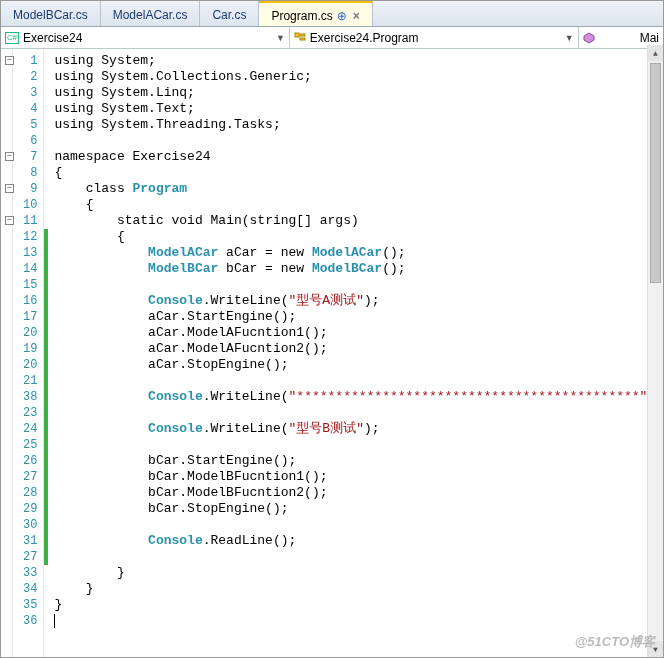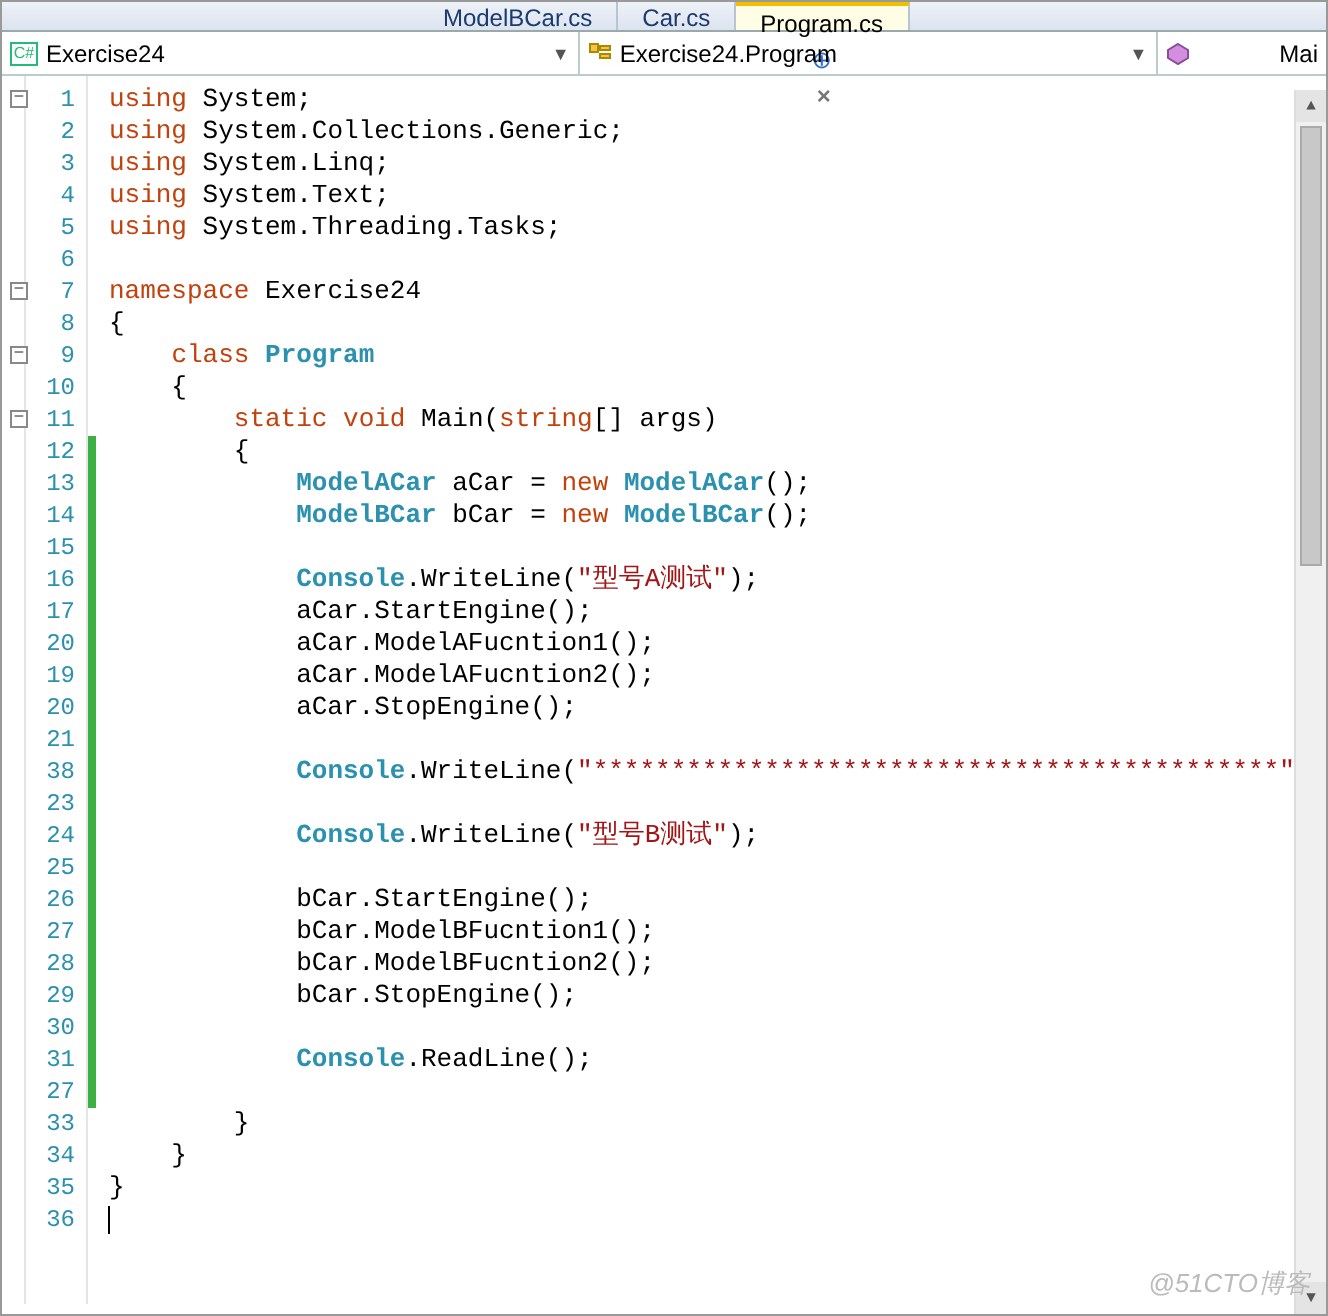--- a/index.html
+++ b/index.html
@@ -1,48 +1,51 @@
 <!DOCTYPE html>
 <html><head>
 <meta charset="utf-8">
 <style>
   * { box-sizing: border-box; margin: 0; padding: 0; }
   body { font-family: Consolas, "Courier New", monospace; font-size: 13px; background: #fff; width: 664px; height: 658px; overflow: hidden; position: relative; border:1px solid #999; }
-  .tabbar { height: 15px; background: linear-gradient(#eef2f8,#dce4ef); display: flex; align-items: stretch; border-bottom: 1px solid #9aa; font-family: "Segoe UI", Tahoma, sans-serif; font-size: 12px; justify-content: center; }
+  .tabbar { height: 26px; background: linear-gradient(#eef2f8,#dce4ef); display: flex; align-items: stretch; border-bottom: 1px solid #9aa; font-family: "Segoe UI", Tahoma, sans-serif; font-size: 12px; }
   .tab { padding: 2px 12px 0 12px; display: flex; align-items: center; gap: 4px; color: #1b3a6e; border-right: 1px solid #b8c4d4; cursor: pointer; }
-  .tab.active { background: #fffde6; border-top: 2px solid #f0c000; color: #000; flex-direction: column; }
+  .tab.active { background: #fffde6; border-top: 2px solid #f0c000; color: #000; }
   .tab.active .pin { color:#2a6dcc; }
   .tab .close { color:#777; font-weight:bold; margin-left:2px; }
   .navbar { height: 22px; background: #fff; display: flex; align-items: stretch; border-bottom: 1px solid #bcc; font-family: "Segoe UI", Tahoma, sans-serif; font-size: 12px; }
   .navbox { flex: 1; display: flex; align-items: center; border-right: 1px solid #bcc; padding: 0 4px; gap: 4px; }
   .navbox.last { flex: 0 0 44px; border-right:none;gap:45px; }
   .csicon { width:14px; height:12px; background:#fff; border:1px solid #2b7; display:inline-flex; align-items:center; justify-content:center; font-size:8px; color:#2b7; line-height:1; }
   .classicon { width:12px; height:12px; display:inline-flex; align-items:center; justify-content:center; }
   .dd-arrow { margin-left:auto; color:#555; font-size:9px; }
   .editor { display:flex; height: calc(658px - 44px); position:relative; }
   .outline-gutter { width: 17px; background:#fff; border-right:1px solid #e5e5e5; position:relative; }
   .gutter { width: 42px; background:#fff; text-align:right; color:#2b91af; padding-top:4px; padding-right:6px; line-height:16px; font-size:12px; border-right:1px solid #e5e5e5; }
   .code { flex:1; padding:4px 0 0 10px; line-height:16px; white-space:pre; position:relative; }
   .ln { height:16px; }
-  .kw { color:#c2410c; }
+  .kw { color:#000000; }
   .type { color:#2b91af;font-weight:bold; }
   .str { color:#a31515; }
   .fold { position:absolute; left:4px; width:9px; height:9px; border:1px solid #888; background:#fff; font-size:9px; line-height:7px; text-align:center; color:#555; cursor:pointer; }
   .changebar { position:absolute; width:4px; background:#3cb043; }
-  .watermark { position:absolute; right:8px; bottom:6px; color:#bbb; font-family: "Segoe UI", sans-serif; font-size:13px; font-style:italic; pointer-events:none; }
+  .watermark { position:absolute; right:8px; bottom:6px; color:#bbb; font-family: "Segoe UI", sans-serif; font-size:13px; font-style:italic; pointer-events:none;font-weight:bold; }
   .scrollbar-v { position:absolute; right:0; top:44px; bottom:0; width:16px; background:#f0f0f0; border-left:1px solid #ddd; }
   .sb-btn { height:16px; background:#e4e4e4; display:flex; align-items:center; justify-content:center; font-size:8px; color:#555; cursor:pointer; }
   .sb-thumb { position:absolute; left:2px; right:2px; top:18px; height:220px; background:#c8c8c8; border:1px solid #aaa; cursor:pointer; }
 </style>
 </head>
 <body>
 
 <div class="tabbar" id="tabbar">
     <div class="tab">
       <span>ModelBCar.cs</span>
+    </div>
+    <div class="tab">
+      <span>ModelACar.cs</span>
     </div>
     <div class="tab">
       <span>Car.cs</span>
     </div>
     <div class="tab active">
       <span>Program.cs</span>
       <span class="pin">⊕</span>
       <span class="close">×</span>
     </div>
   </div>

